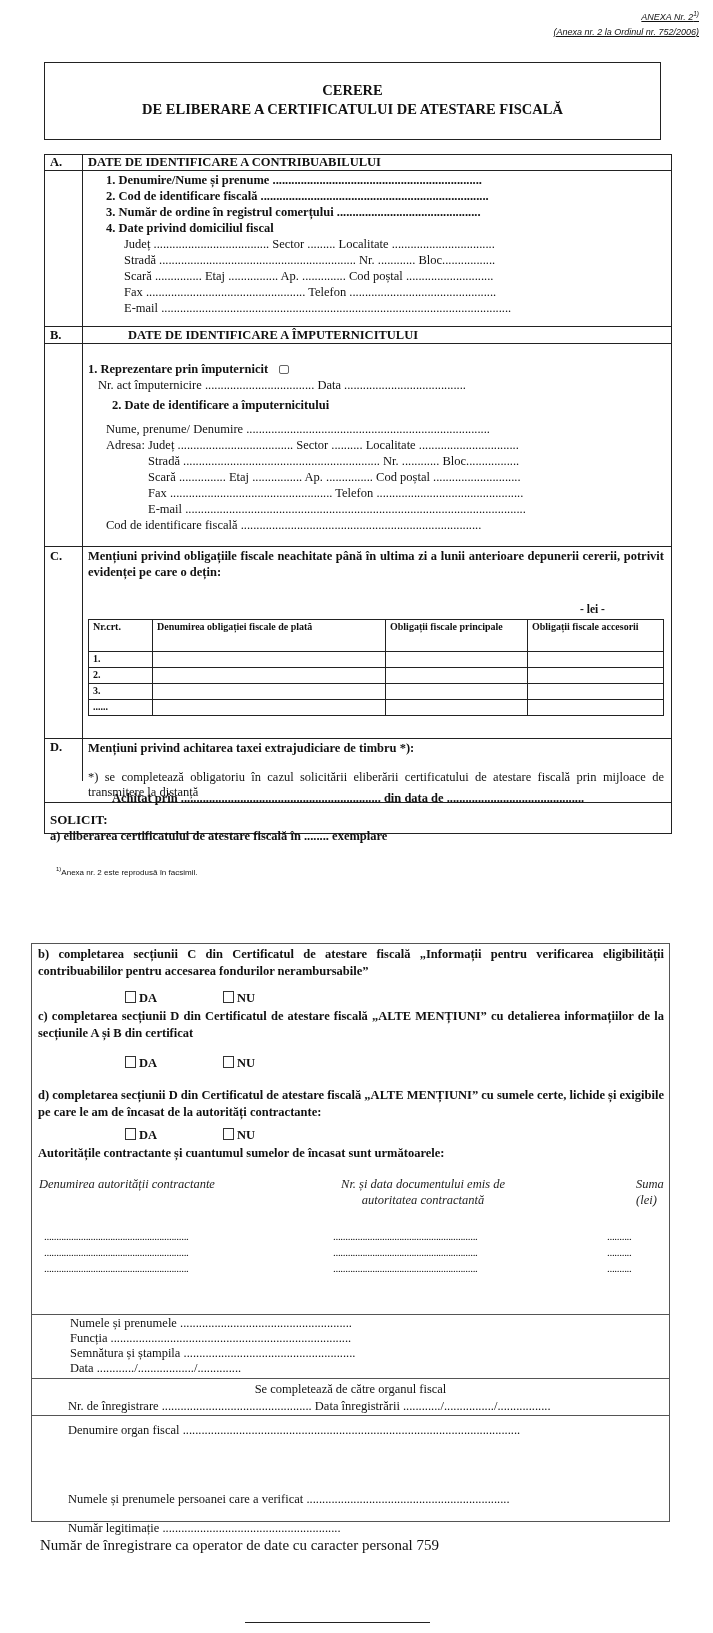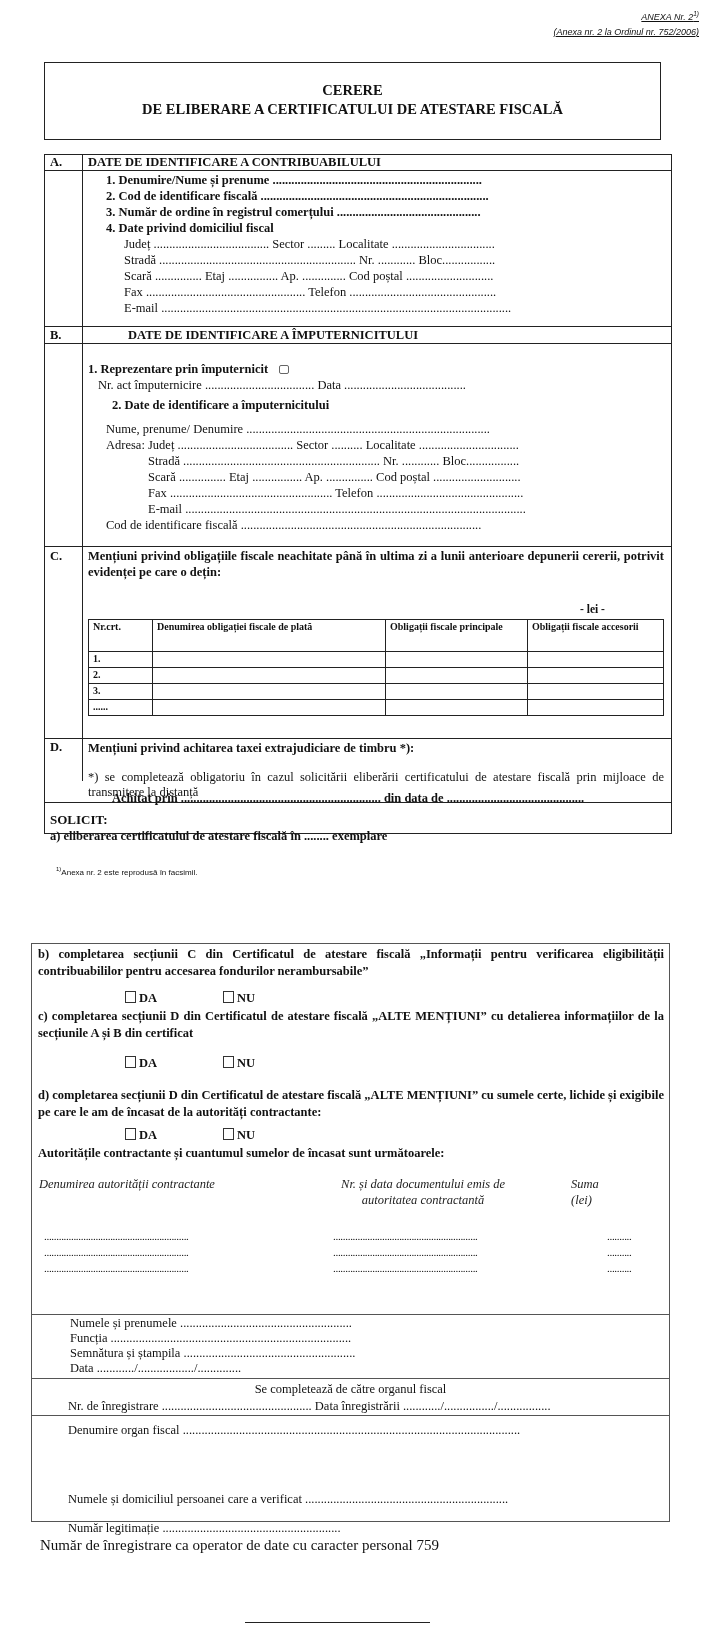--- a/index.html
+++ b/index.html
@@ -189,21 +189,21 @@
   <span class="chk"></span><span>DA</span>
 </div>
 <div class="opt" style="left:223px; top:1128px;">
   <span class="chk"></span><span>NU</span>
 </div>
 
 <div class="line b" style="left:38px; top:1145px;">Autoritățile contractante și cuantumul sumelor de încasat sunt următoarele:</div>
 
 <div class="colhead" style="left:39px; top:1176px;">Denumirea autorității contractante</div>
 <div class="colhead" style="left:318px; top:1176px; width:210px; text-align:center;">Nr. și data documentului emis de autoritatea contractantă</div>
-<div class="colhead" style="left:571px; top:1176px; width:40px;">Suma (lei)</div>
+<div class="colhead" style="left:636px; top:1176px; width:40px;">Suma (lei)</div>
 
 <div class="dots" style="left:44px; top:1230px; width:212px;">...........................................................</div>
 <div class="dots" style="left:333px; top:1230px; width:196px;">...........................................................</div>
 <div class="dots" style="left:607px; top:1230px; width:40px;">..........</div>
 <div class="dots" style="left:44px; top:1246px; width:212px;">...........................................................</div>
 <div class="dots" style="left:333px; top:1246px; width:196px;">...........................................................</div>
 <div class="dots" style="left:607px; top:1246px; width:40px;">..........</div>
 <div class="dots" style="left:44px; top:1262px; width:212px;">...........................................................</div>
 <div class="dots" style="left:333px; top:1262px; width:196px;">...........................................................</div>
 <div class="dots" style="left:607px; top:1262px; width:40px;">..........</div>
@@ -213,19 +213,19 @@
 <div class="line" style="left:70px; top:1331px; line-height:15px;">Funcția .............................................................................</div>
 <div class="line" style="left:70px; top:1346px; line-height:15px;">Semnătura și ștampila .......................................................</div>
 <div class="line" style="left:70px; top:1361px; line-height:15px;">Data ............/................../..............</div>
 
 <div class="hline" style="left:31px; width:639px; top:1378px; border-color:#555;"></div>
 <div class="line" style="left:31px; top:1381px; width:639px; text-align:center;">Se completează de către organul fiscal</div>
 <div class="hline" style="left:31px; width:639px; top:1415px; border-color:#555;"></div>
 
 <div class="line" style="left:68px; top:1422px;">Denumire organ fiscal ............................................................................................................</div>
 <div class="line" style="left:68px; top:1398px;">Nr. de înregistrare ................................................ Data înregistrării ............/................/.................</div>
-<div class="line" style="left:68px; top:1491px;">Numele și domiciliul persoanei care a verificat .................................................................</div>
+<div class="line" style="left:68px; top:1491px;">Numele și prenumele persoanei care a verificat .................................................................</div>
 <div class="line" style="left:68px; top:1520px;">Număr legitimație .........................................................</div>
 
 <div id="bottom-note" class="abs">
   <div>Număr de înregistrare ca operator de date cu caracter personal 759</div>
 </div>
 <div id="bottom-rule" class="abs"></div>
 
 </body></html>

